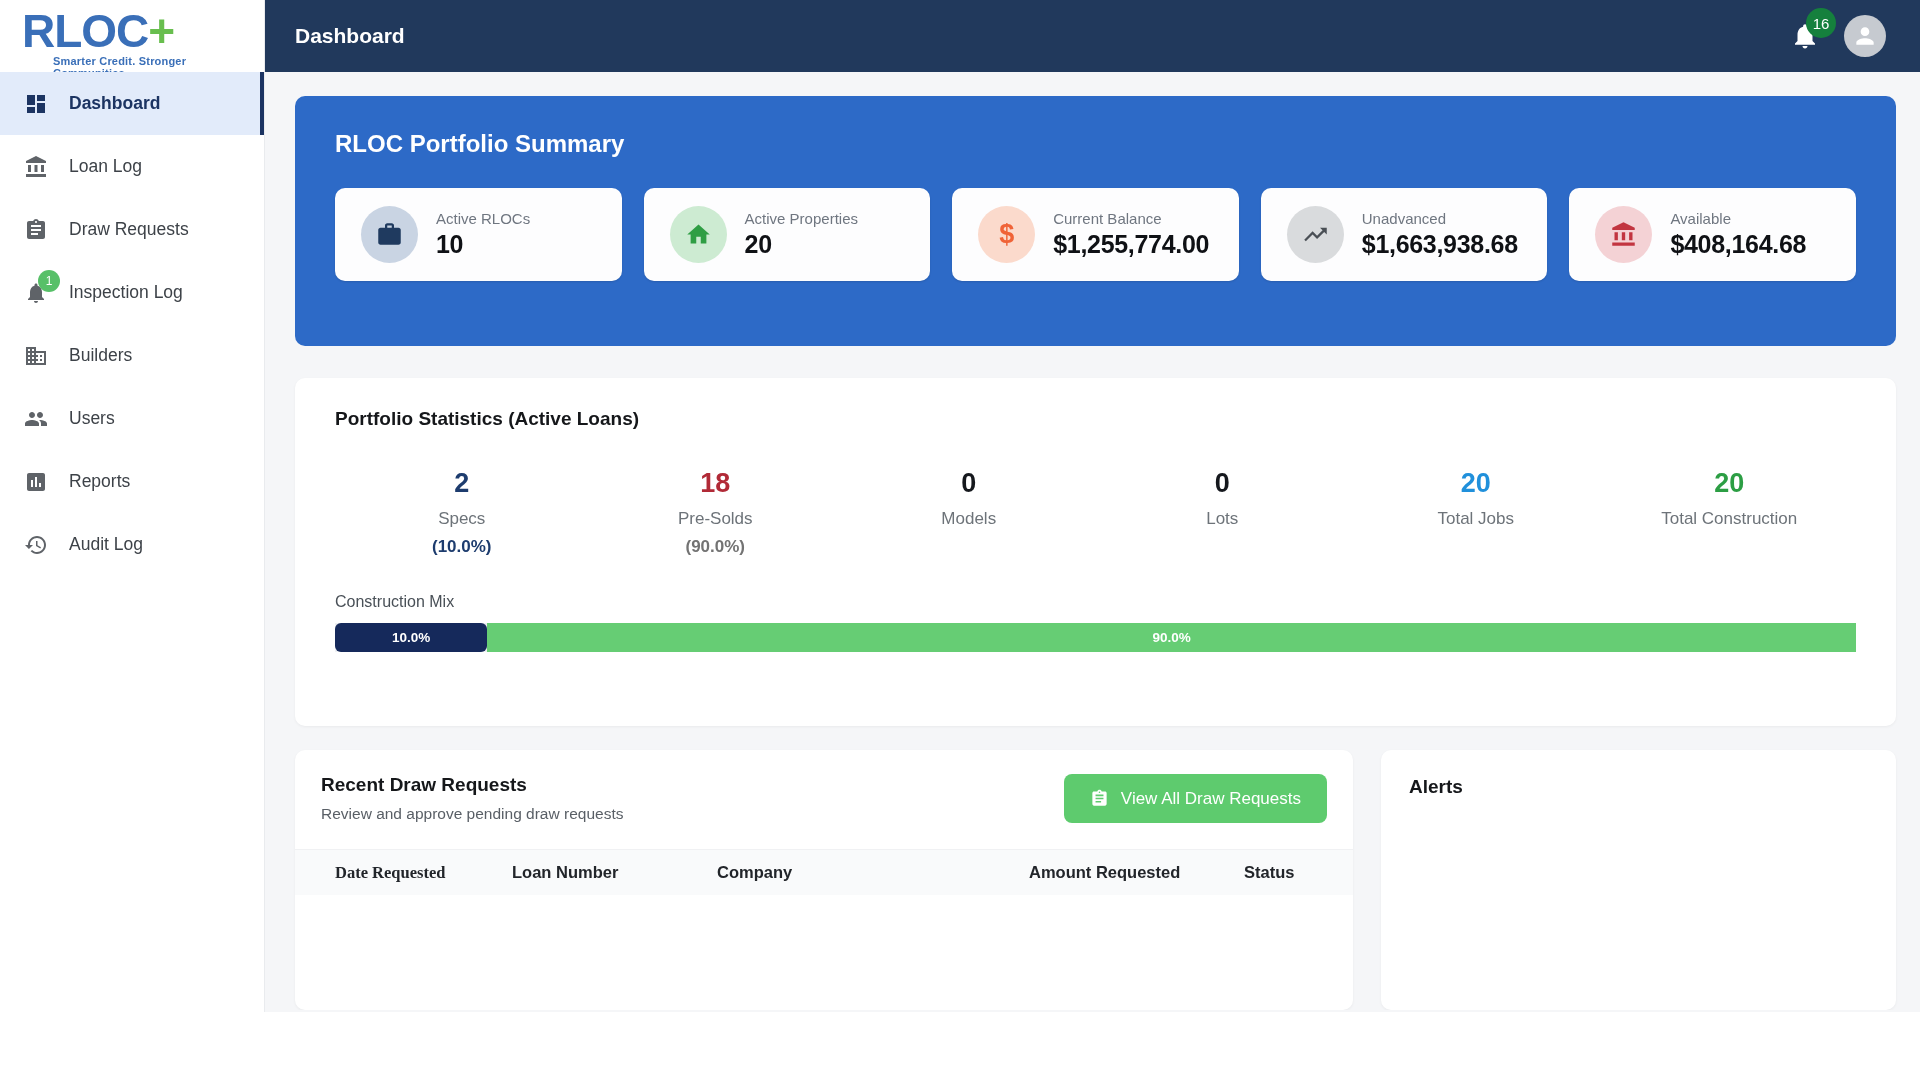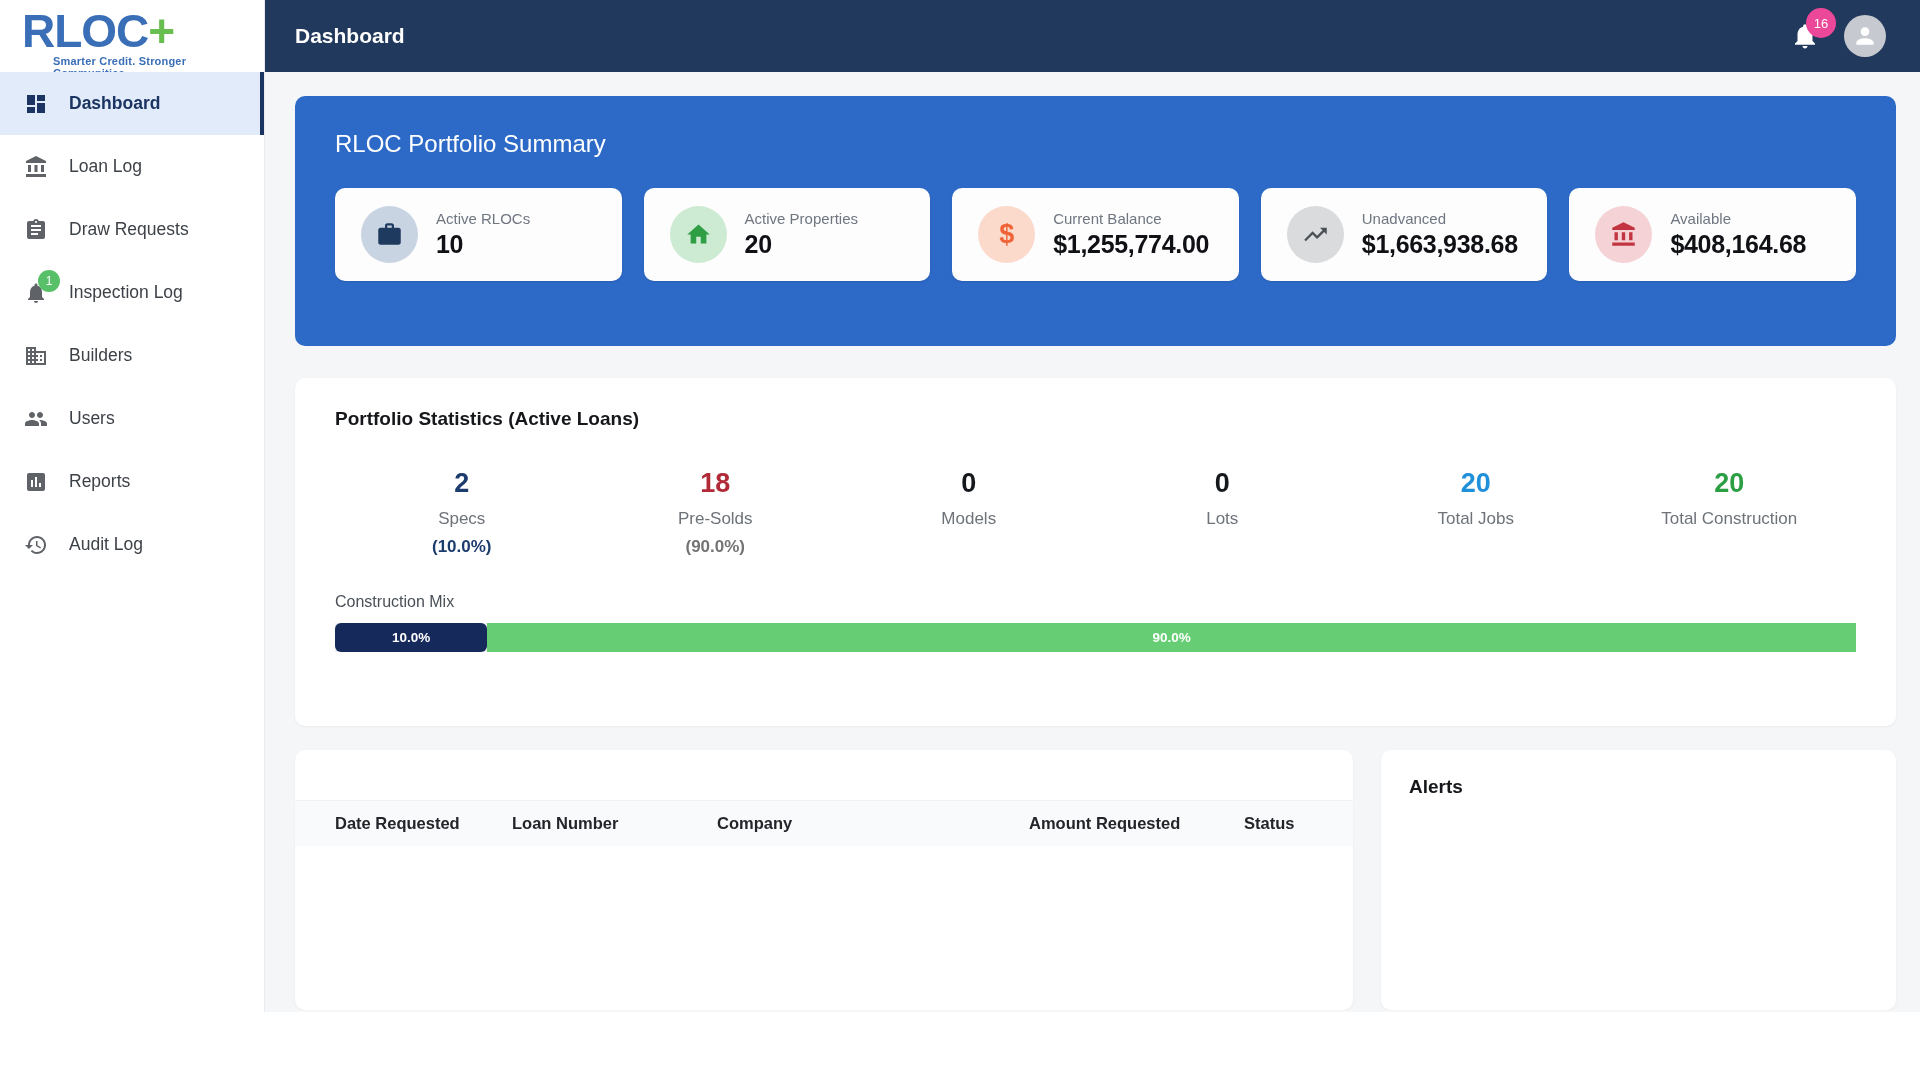--- a/index.html
+++ b/index.html
@@ -20,35 +20,35 @@
   .nav-icon-wrap { position:relative; width:24px; height:24px; }
   .nav-badge { position:absolute; top:-11px; right:-12px; min-width:22px; height:22px; border-radius:50%; background:#57c068; color:#fff; font-size:12px; display:flex; align-items:center; justify-content:center; }
 
   
   .main { flex:1; display:flex; flex-direction:column; min-width:0; }
   .topbar { height:72px; background:#21395c; display:flex; align-items:center; padding:0 34px 0 30px; flex-shrink:0; }
   .topbar-title { color:#ffffff; font-size:21px; font-weight:bold; }
   .topbar-right { margin-left:auto; display:flex; align-items:center; gap:24px; }
   .bell-wrap { position:relative; cursor:pointer; }
   .bell-wrap svg { width:30px; height:30px; fill:#ffffff; display:block; }
-  .bell-badge { position:absolute; top:-13px; right:-16px; min-width:30px; height:30px; border-radius:50%; background:#ec4899; color:#fff; font-size:13px; display:flex; align-items:center; justify-content:center;margin-left:13px; }
+  .bell-badge { position:absolute; top:-13px; right:-16px; min-width:30px; height:30px; border-radius:50%; background:#15803d; color:#fff; font-size:15px; display:flex; align-items:center; justify-content:center;margin-left:13px; }
   .avatar { width:42px; height:42px; border-radius:50%; background:#c6cad0; display:flex; align-items:center; justify-content:center; cursor:pointer; }
   .avatar svg { width:26px; height:26px; fill:#ffffff; }
 
   
   .content { padding:24px 24px 0 30px; overflow:hidden; }
 
   .tabs-card { background:#fff; border-radius:8px; height:82px; display:flex; overflow:hidden; box-shadow:0 1px 3px rgba(0,0,0,.06); margin-bottom:30px; }
   .tab { flex:1; display:flex; align-items:center; justify-content:center; gap:12px; font-size:18px; color:#6d7278; border-bottom:5px solid #eceef0; cursor:pointer; }
   .tab svg { width:21px; height:21px; fill:#6d7278; }
   .tab.active { color:#1e3a5f; font-weight:500; border-bottom-color:#1e3a5f; }
   .tab.active svg { fill:#1e3a5f; }
 
   .blue-card { background:#2d6ac7; border-radius:10px; height:250px; padding:34px 40px 0; margin-bottom:32px; }
-  .blue-title { color:#ffffff; font-size:24px; font-weight:normal; margin-bottom:30px; }
+  .blue-title { color:#ffffff; font-size:24px; font-weight:bold; margin-bottom:30px; }
   .stat-cards { display:flex; gap:22px; }
   .stat-card { flex:1; background:#fdfdfe; border-radius:10px; height:93px; display:flex; align-items:center; padding-left:26px; gap:18px; box-shadow:0 1px 2px rgba(0,0,0,.12); }
   .stat-icon { width:57px; height:57px; border-radius:50%; display:flex; align-items:center; justify-content:center; flex-shrink:0; }
   .stat-icon svg { width:27px; height:27px; fill:currentColor; }
   .stat-icon .dollar-glyph { font-size:27px; font-weight:bold; }
   .stat-label { font-size:15px; color:#6f7680; margin-bottom:3px; }
   .stat-value { font-size:25px; font-weight:bold; color:#0f1115; letter-spacing:-.3px; }
 
   .stats-card { background:#fff; border-radius:10px; height:348px; padding:30px 40px 0; box-shadow:0 1px 3px rgba(0,0,0,.05); margin-bottom:24px; }
   .stats-title { font-size:19px; font-weight:bold; color:#15171a; }
@@ -64,21 +64,21 @@
 
   .bottom-row { display:flex; gap:28px; }
   .panel { background:#fff; border-radius:10px; box-shadow:0 1px 3px rgba(0,0,0,.05); height:260px; }
   .draw-card { width:1058px; padding-top:24px; }
   .draw-head { display:flex; align-items:flex-start; padding:0 26px; }
   .draw-title { font-size:19px; font-weight:bold; color:#15171a; }
   .draw-sub { font-size:15.5px; color:#595f66; margin-top:9px; }
   .green-btn { margin-left:auto; background:#5ecb6e; color:#fff; border:none; border-radius:8px; height:49px; padding:0 26px; font-size:17px; font-family:inherit; display:flex; align-items:center; gap:12px; cursor:pointer; }
   .green-btn svg { width:19px; height:19px; fill:#ffffff; }
   .table-head { display:flex; margin-top:26px; padding-left:40px; height:46px; align-items:center; background:#f9fafb; border-top:1px solid #f0f1f3; font-size:16.5px; font-weight:bold; color:#22252a; }
-  .th-c1 { width:177px; } .th-c2 { width:205px; } .th-c3 { width:312px; } .th-c4 { width:215px; } .th-c5 { flex:1; }
+  .th-c1 { width:177px;font-family:Liberation Serif, serif; } .th-c2 { width:205px; } .th-c3 { width:312px; } .th-c4 { width:215px; } .th-c5 { flex:1; }
   .alerts-card { flex:1; padding:26px 28px; }
   .alerts-title { font-size:19px; font-weight:bold; color:#15171a; }
   .alerts-empty { font-size:17.5px; color:#8b9199; margin-top:28px; }
 </style>
 </head>
 <body>
 
 <div class="app">
 
   <aside class="sidebar">
@@ -257,20 +257,32 @@
         </div>
         <div class="mix-label">Construction Mix</div>
         <div class="mix-bar">
           <div class="mix-seg first" style="background: rgb(21, 41, 91); width: 10%;">10.0%</div>
           <div class="mix-seg" style="background: rgb(102, 205, 116); width: 90%;">90.0%</div>
         </div>
       </section>
 
       <div class="bottom-row">
         <section class="panel draw-card">
+          <div class="draw-head">
+            <div>
+              <div class="draw-title">Recent Draw Requests</div>
+              <div class="draw-sub">Review and approve pending draw requests</div>
+            </div>
+            <button class="green-btn">
+              <svg viewBox="0 0 24 24">
+                  <path d="M19 3h-4.18C14.4 1.84 13.3 1 12 1c-1.3 0-2.4.84-2.82 2H5c-1.1 0-2 .9-2 2v14c0 1.1.9 2 2 2h14c1.1 0 2-.9 2-2V5c0-1.1-.9-2-2-2zm-7 0c.55 0 1 .45 1 1s-.45 1-1 1-1-.45-1-1 .45-1 1-1zm2 14H7v-2h7v2zm3-4H7v-2h10v2zm0-4H7V7h10v2z"></path>
+                </svg>
+              <span>View All Draw Requests</span>
+            </button>
+          </div>
           <div class="table-head">
             <div class="th-c1">Date Requested</div>
             <div class="th-c2">Loan Number</div>
             <div class="th-c3">Company</div>
             <div class="th-c4">Amount Requested</div>
             <div class="th-c5">Status</div>
           </div>
         </section>
         <section class="panel alerts-card">
           <div class="alerts-title">Alerts</div>

